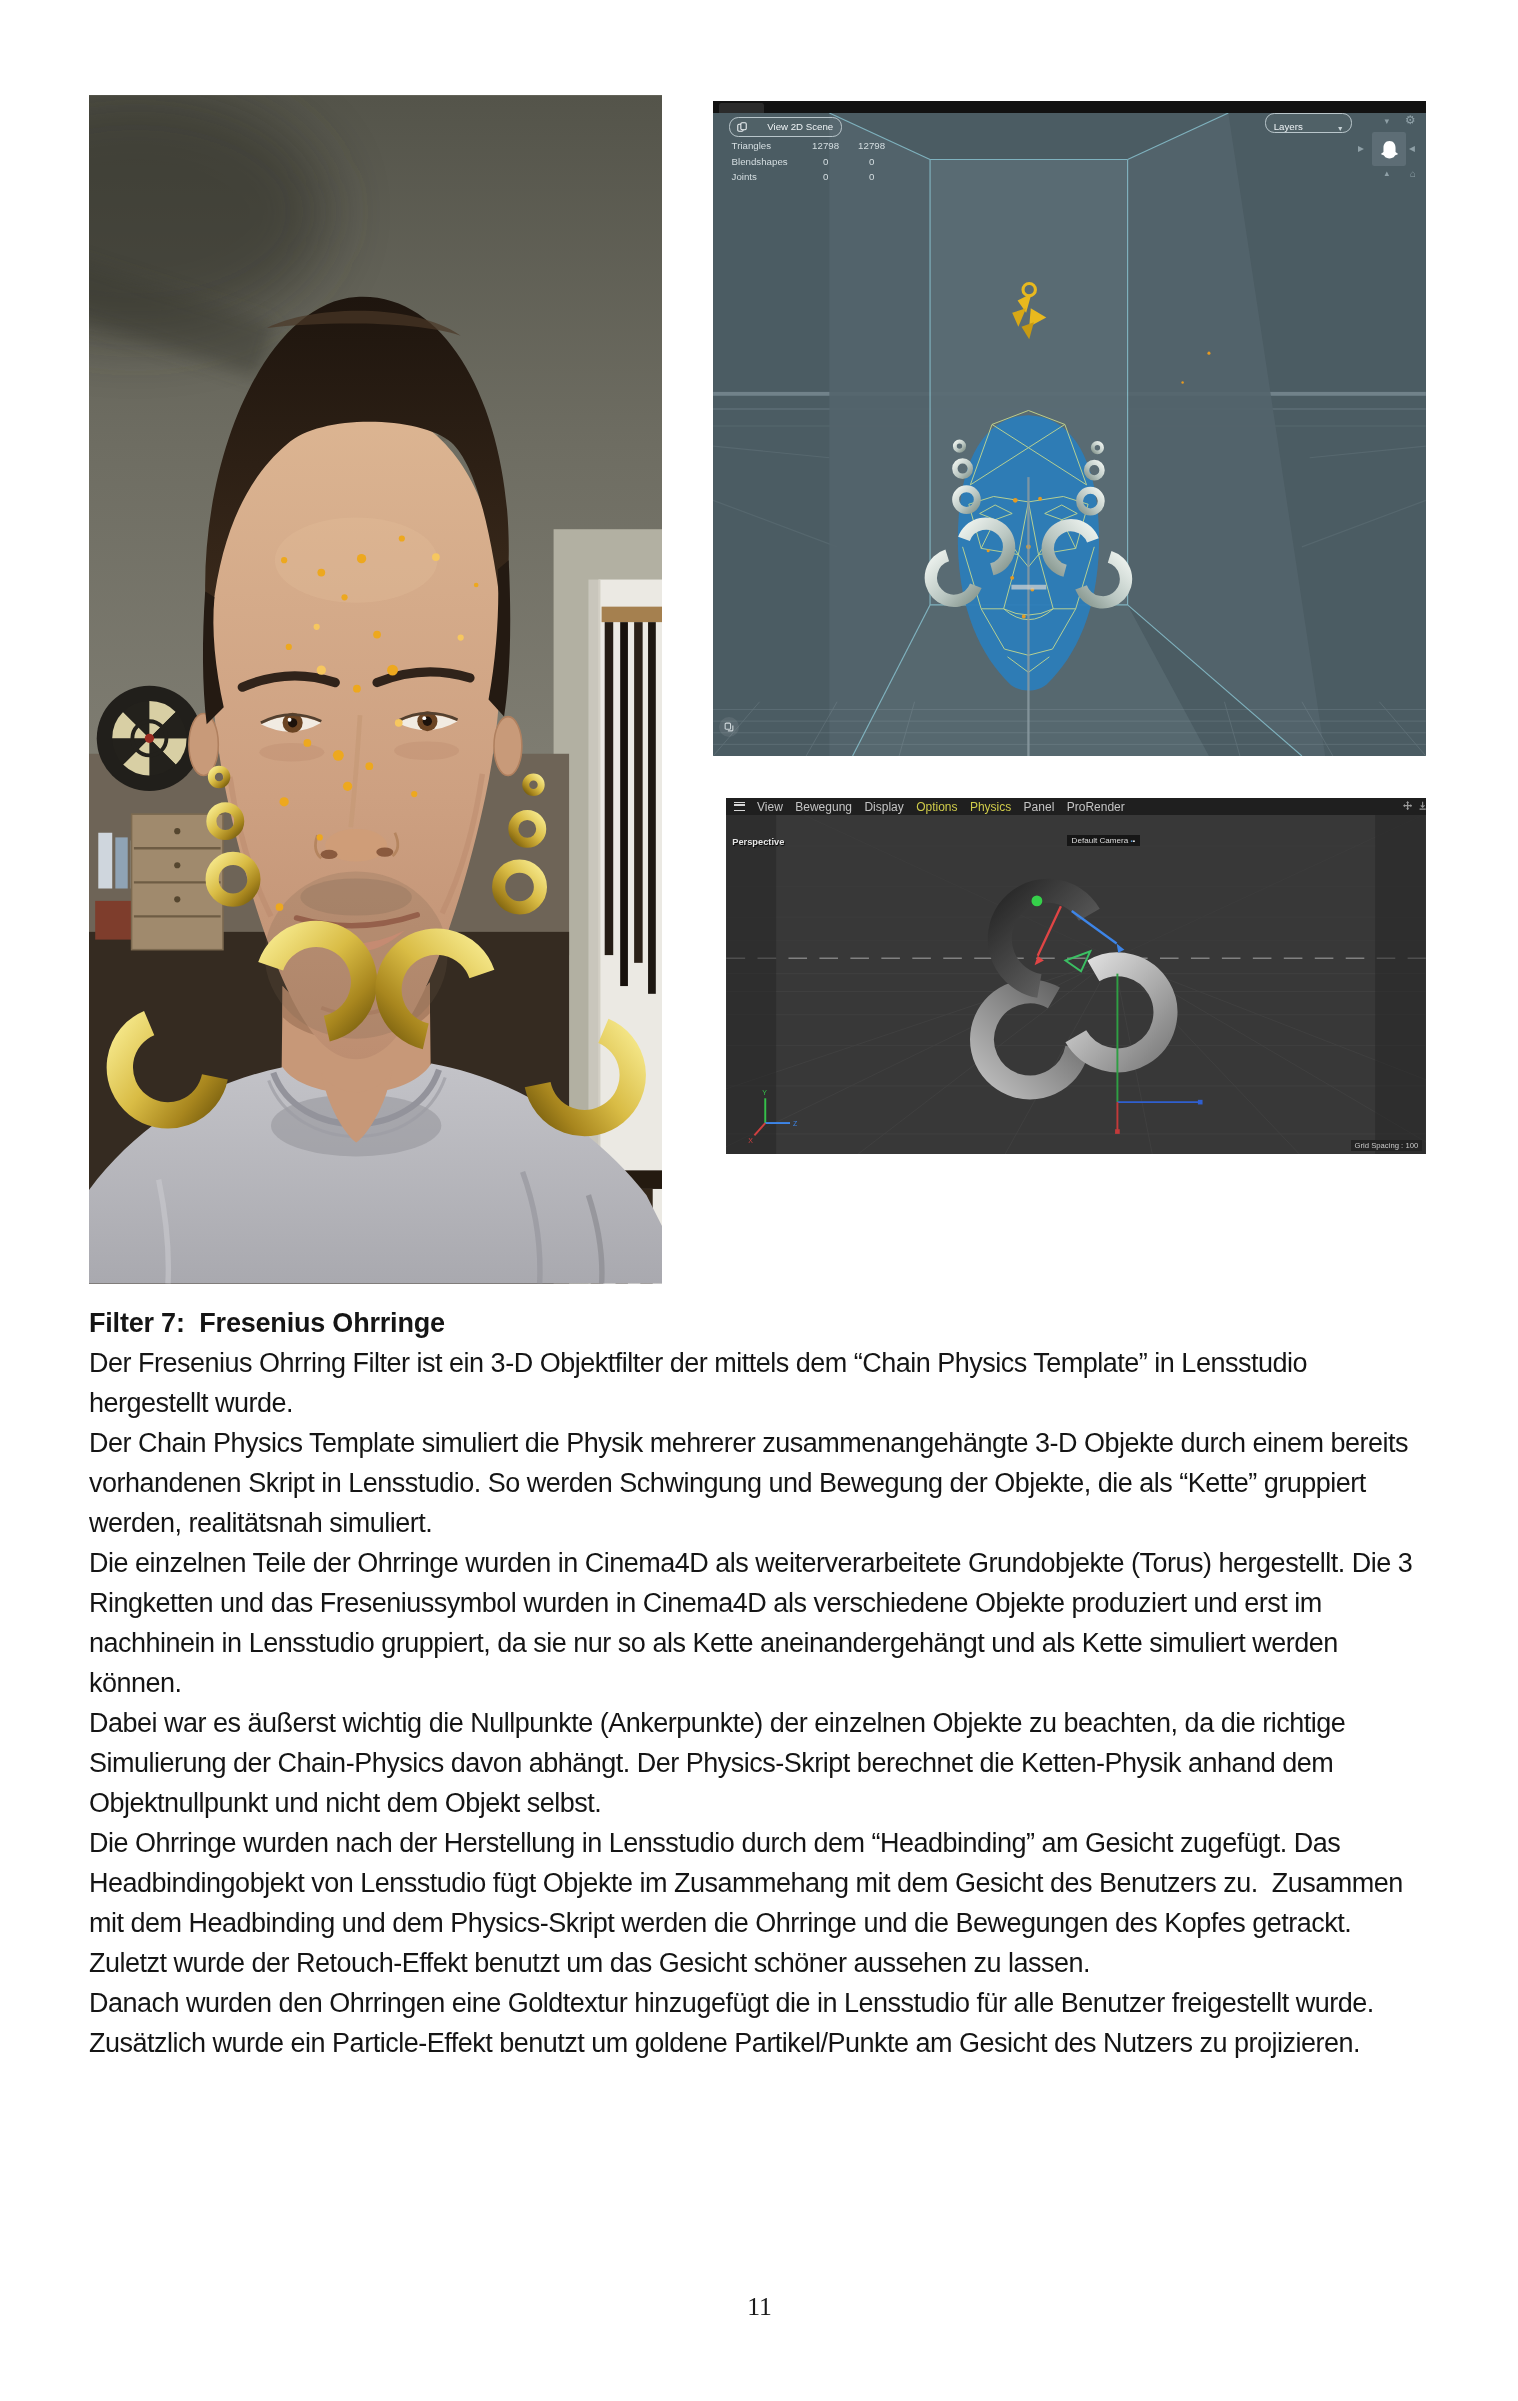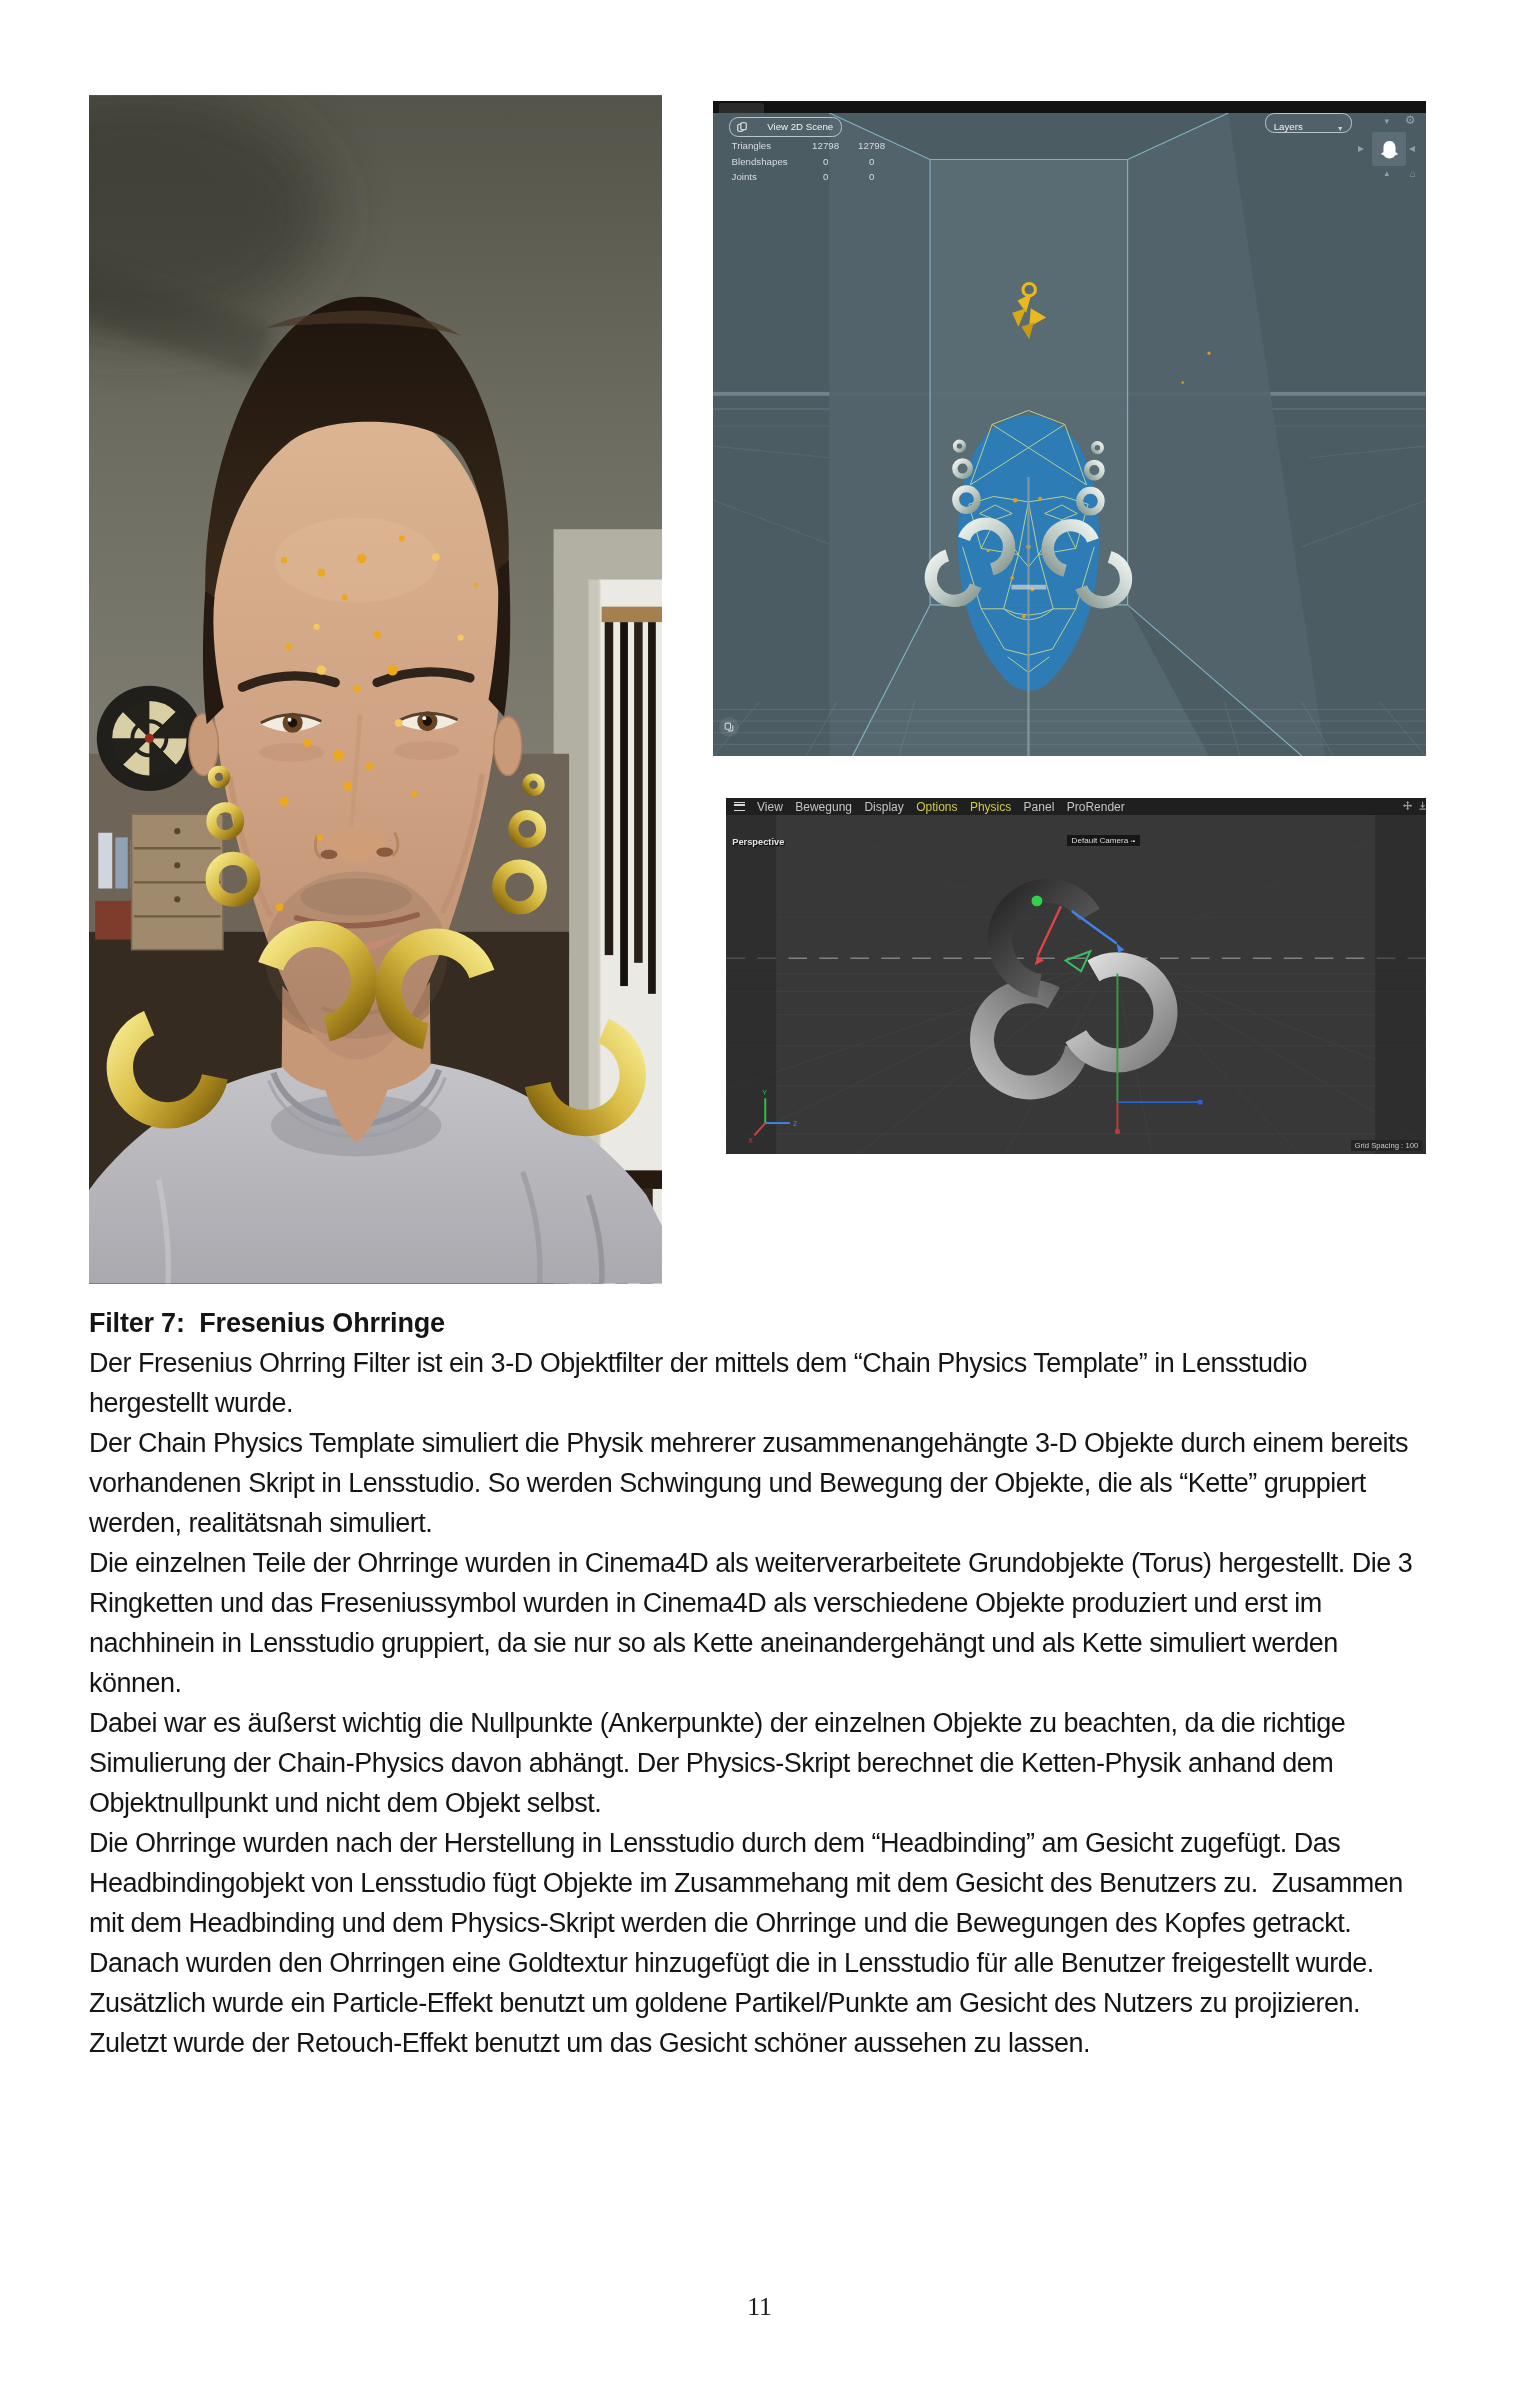--- a/index.html
+++ b/index.html
@@ -537,18 +537,18 @@
   </div>
 </div>
 
 <div class="abs textblock">
   <div class="headline">Filter 7:  Fresenius Ohrringe</div>
   <p class="para">Der Fresenius Ohrring Filter ist ein 3-D Objektfilter der mittels dem “Chain Physics Template” in Lensstudio hergestellt wurde.</p>
   <p class="para">Der Chain Physics Template simuliert die Physik mehrerer zusammenangehängte 3-D Objekte durch einem bereits vorhandenen Skript in Lensstudio. So werden Schwingung und Bewegung der Objekte, die als “Kette” gruppiert werden, realitätsnah simuliert.</p>
   <p class="para">Die einzelnen Teile der Ohrringe wurden in Cinema4D als weiterverarbeitete Grundobjekte (Torus) hergestellt. Die 3 Ringketten und das Freseniussymbol wurden in Cinema4D als verschiedene Objekte produziert und erst im nachhinein in Lensstudio gruppiert, da sie nur so als Kette aneinandergehängt und als Kette simuliert werden können.</p>
   <p class="para">Dabei war es äußerst wichtig die Nullpunkte (Ankerpunkte) der einzelnen Objekte zu beachten, da die richtige Simulierung der Chain-Physics davon abhängt. Der Physics-Skript berechnet die Ketten-Physik anhand dem Objektnullpunkt und nicht dem Objekt selbst.</p>
   <p class="para">Die Ohrringe wurden nach der Herstellung in Lensstudio durch dem “Headbinding” am Gesicht zugefügt. Das Headbindingobjekt von Lensstudio fügt Objekte im Zusammehang mit dem Gesicht des Benutzers zu.  Zusammen mit dem Headbinding und dem Physics-Skript werden die Ohrringe und die Bewegungen des Kopfes getrackt.</p>
+  <p class="para">Zuletzt wurde der Retouch-Effekt benutzt um das Gesicht schöner aussehen zu lassen.</p>
   <p class="para">Danach wurden den Ohrringen eine Goldtextur hinzugefügt die in Lensstudio für alle Benutzer freigestellt wurde. Zusätzlich wurde ein Particle-Effekt benutzt um goldene Partikel/Punkte am Gesicht des Nutzers zu projizieren.</p>
-  <p class="para">Zuletzt wurde der Retouch-Effekt benutzt um das Gesicht schöner aussehen zu lassen.</p>
 </div>
 
 <div class="abs pagenum">11</div>
 
 
 </body></html>

